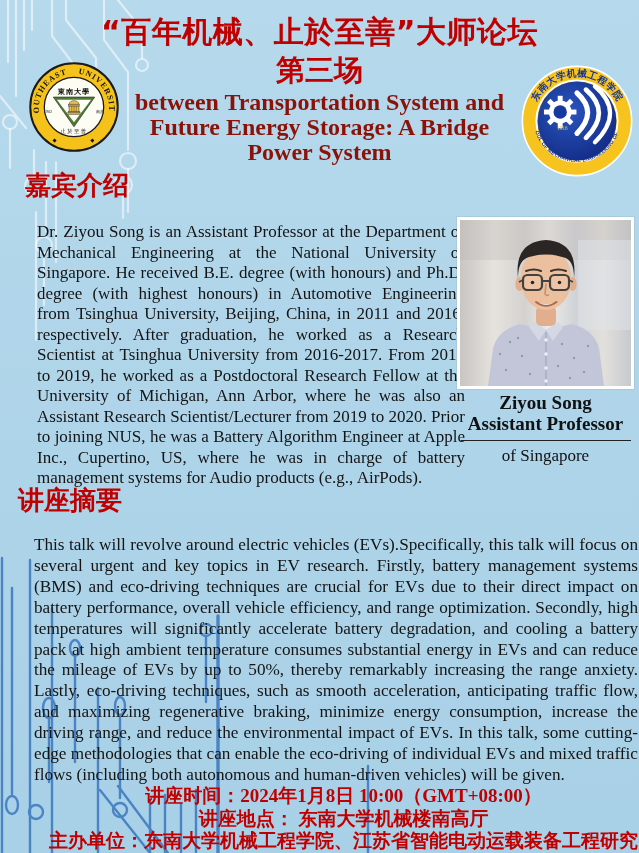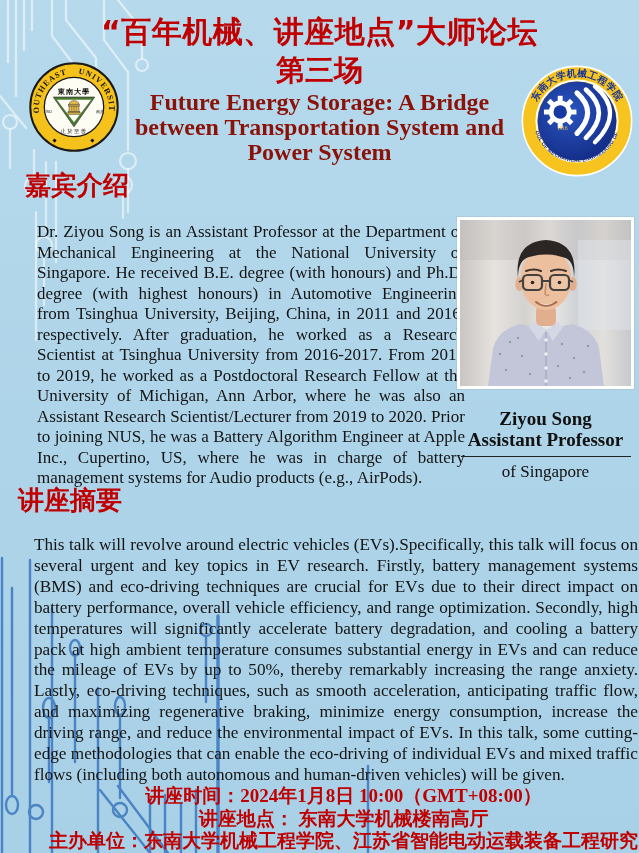--- a/index.html
+++ b/index.html
@@ -25,21 +25,21 @@
   }
   .abstract{
     position:absolute;z-index:1;left:18px;top:519px;width:604px;margin:16px;
     font-size:17.2px;line-height:20.9px;color:#141414;text-align:justify;
   }
   .photo-frame{
     position:absolute;z-index:1;left:457px;top:217px;width:177px;height:172px;
     background:#fff;padding:3px;box-sizing:border-box;box-shadow:0 0 0 1px rgba(0,0,0,0.05);
   }
   .photo-frame svg{display:block;width:100%;height:100%;}
-  .caption{position:absolute;z-index:1;left:457px;top:408px;width:177px;text-align:center;color:#111;}
+  .caption{position:absolute;z-index:1;left:457px;top:392px;width:177px;text-align:center;color:#111;}
   .cap-name,.cap-title{font-weight:700;font-size:19px;line-height:21px;}
   .cap-divider{width:170px;margin:6px auto 5px auto;border-top:1.6px solid #222;height:0;}
   .cap-aff{font-size:17px;line-height:19.5px;}
   .footer{
     position:absolute;z-index:1;left:0;right:0;top:785px;text-align:center;
     color:#c00000;font-weight:700;font-size:19px;line-height:22.5px;padding-left:48px;
   }
 </style>
 </head>
 <body>
@@ -159,25 +159,25 @@
     </g>
     <g stroke="#ffffff" fill="none" stroke-linecap="round">
       <path d="M50,25 Q69,42 50,61" stroke-width="4.6"></path>
       <path d="M58,22 Q81,42 58,65" stroke-width="4.2"></path>
       <path d="M66,19 Q93,42 66,69" stroke-width="3.8"></path>
     </g>
     <text x="37" y="58" text-anchor="middle" font-size="4.6" fill="#f3c73f">1916</text>
   </svg>
 
   <div class="titles">
-    <div class="title-zh1">“百年机械、讲座地点”大师论坛</div>
+    <div class="title-zh1">“百年机械、止於至善”大师论坛</div>
     <div class="title-zh2">第三场</div>
     <div class="title-en">
+      <div>between Transportation System and</div>
       <div>Future Energy Storage: A Bridge</div>
-      <div>between Transportation System and</div>
       <div>Power System</div>
     </div>
   </div>
 
   <h2 class="sec-h guest-h">嘉宾介绍</h2>
   <p class="bio">Dr. Ziyou Song is an Assistant Professor at the Department of Mechanical Engineering at the National University of Singapore. He received B.E. degree (with honours) and Ph.D. degree (with highest honours) in Automotive Engineering from Tsinghua University, Beijing, China, in 2011 and 2016, respectively. After graduation, he worked as a Research Scientist at Tsinghua University from 2016-2017. From 2017 to 2019, he worked as a Postdoctoral Research Fellow at the University of Michigan, Ann Arbor, where he was also an Assistant Research Scientist/Lecturer from 2019 to 2020. Prior to joining NUS, he was a Battery Algorithm Engineer at Apple Inc., Cupertino, US, where he was in charge of battery management systems for Audio products (e.g., AirPods).</p>
 
   <div class="photo-frame">
     <svg viewBox="0 0 171 166" preserveAspectRatio="none">
       <defs>

